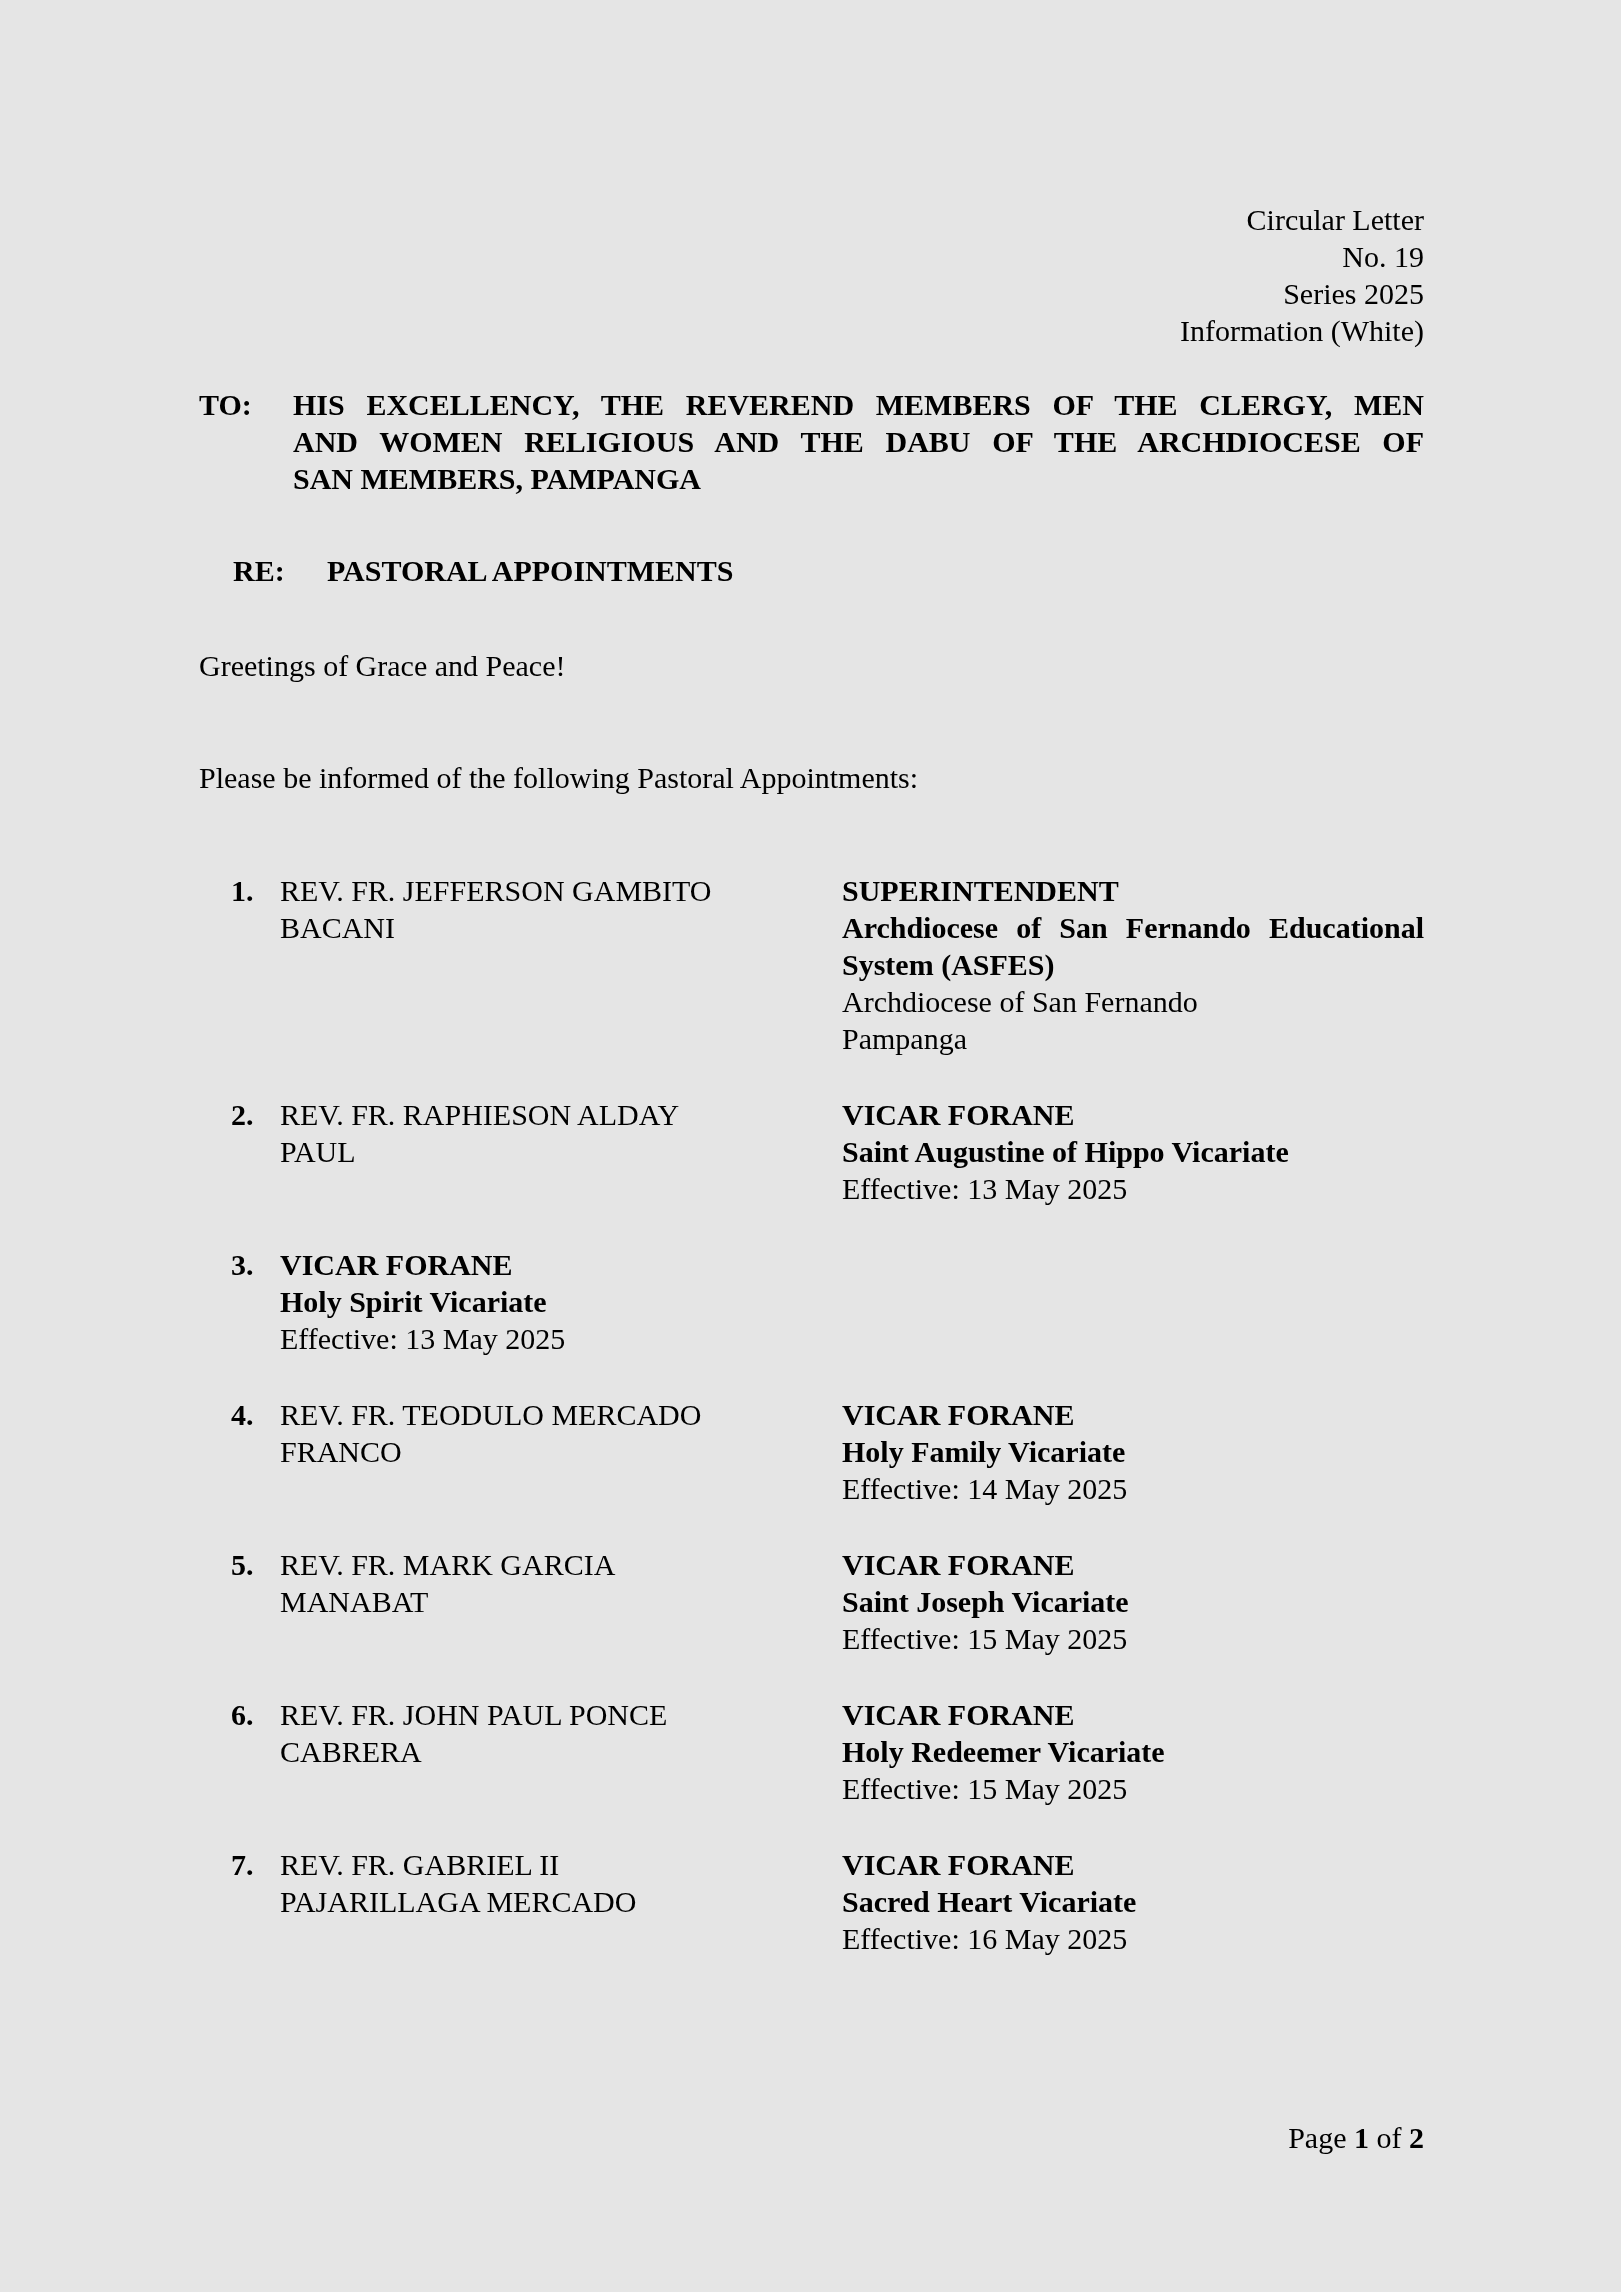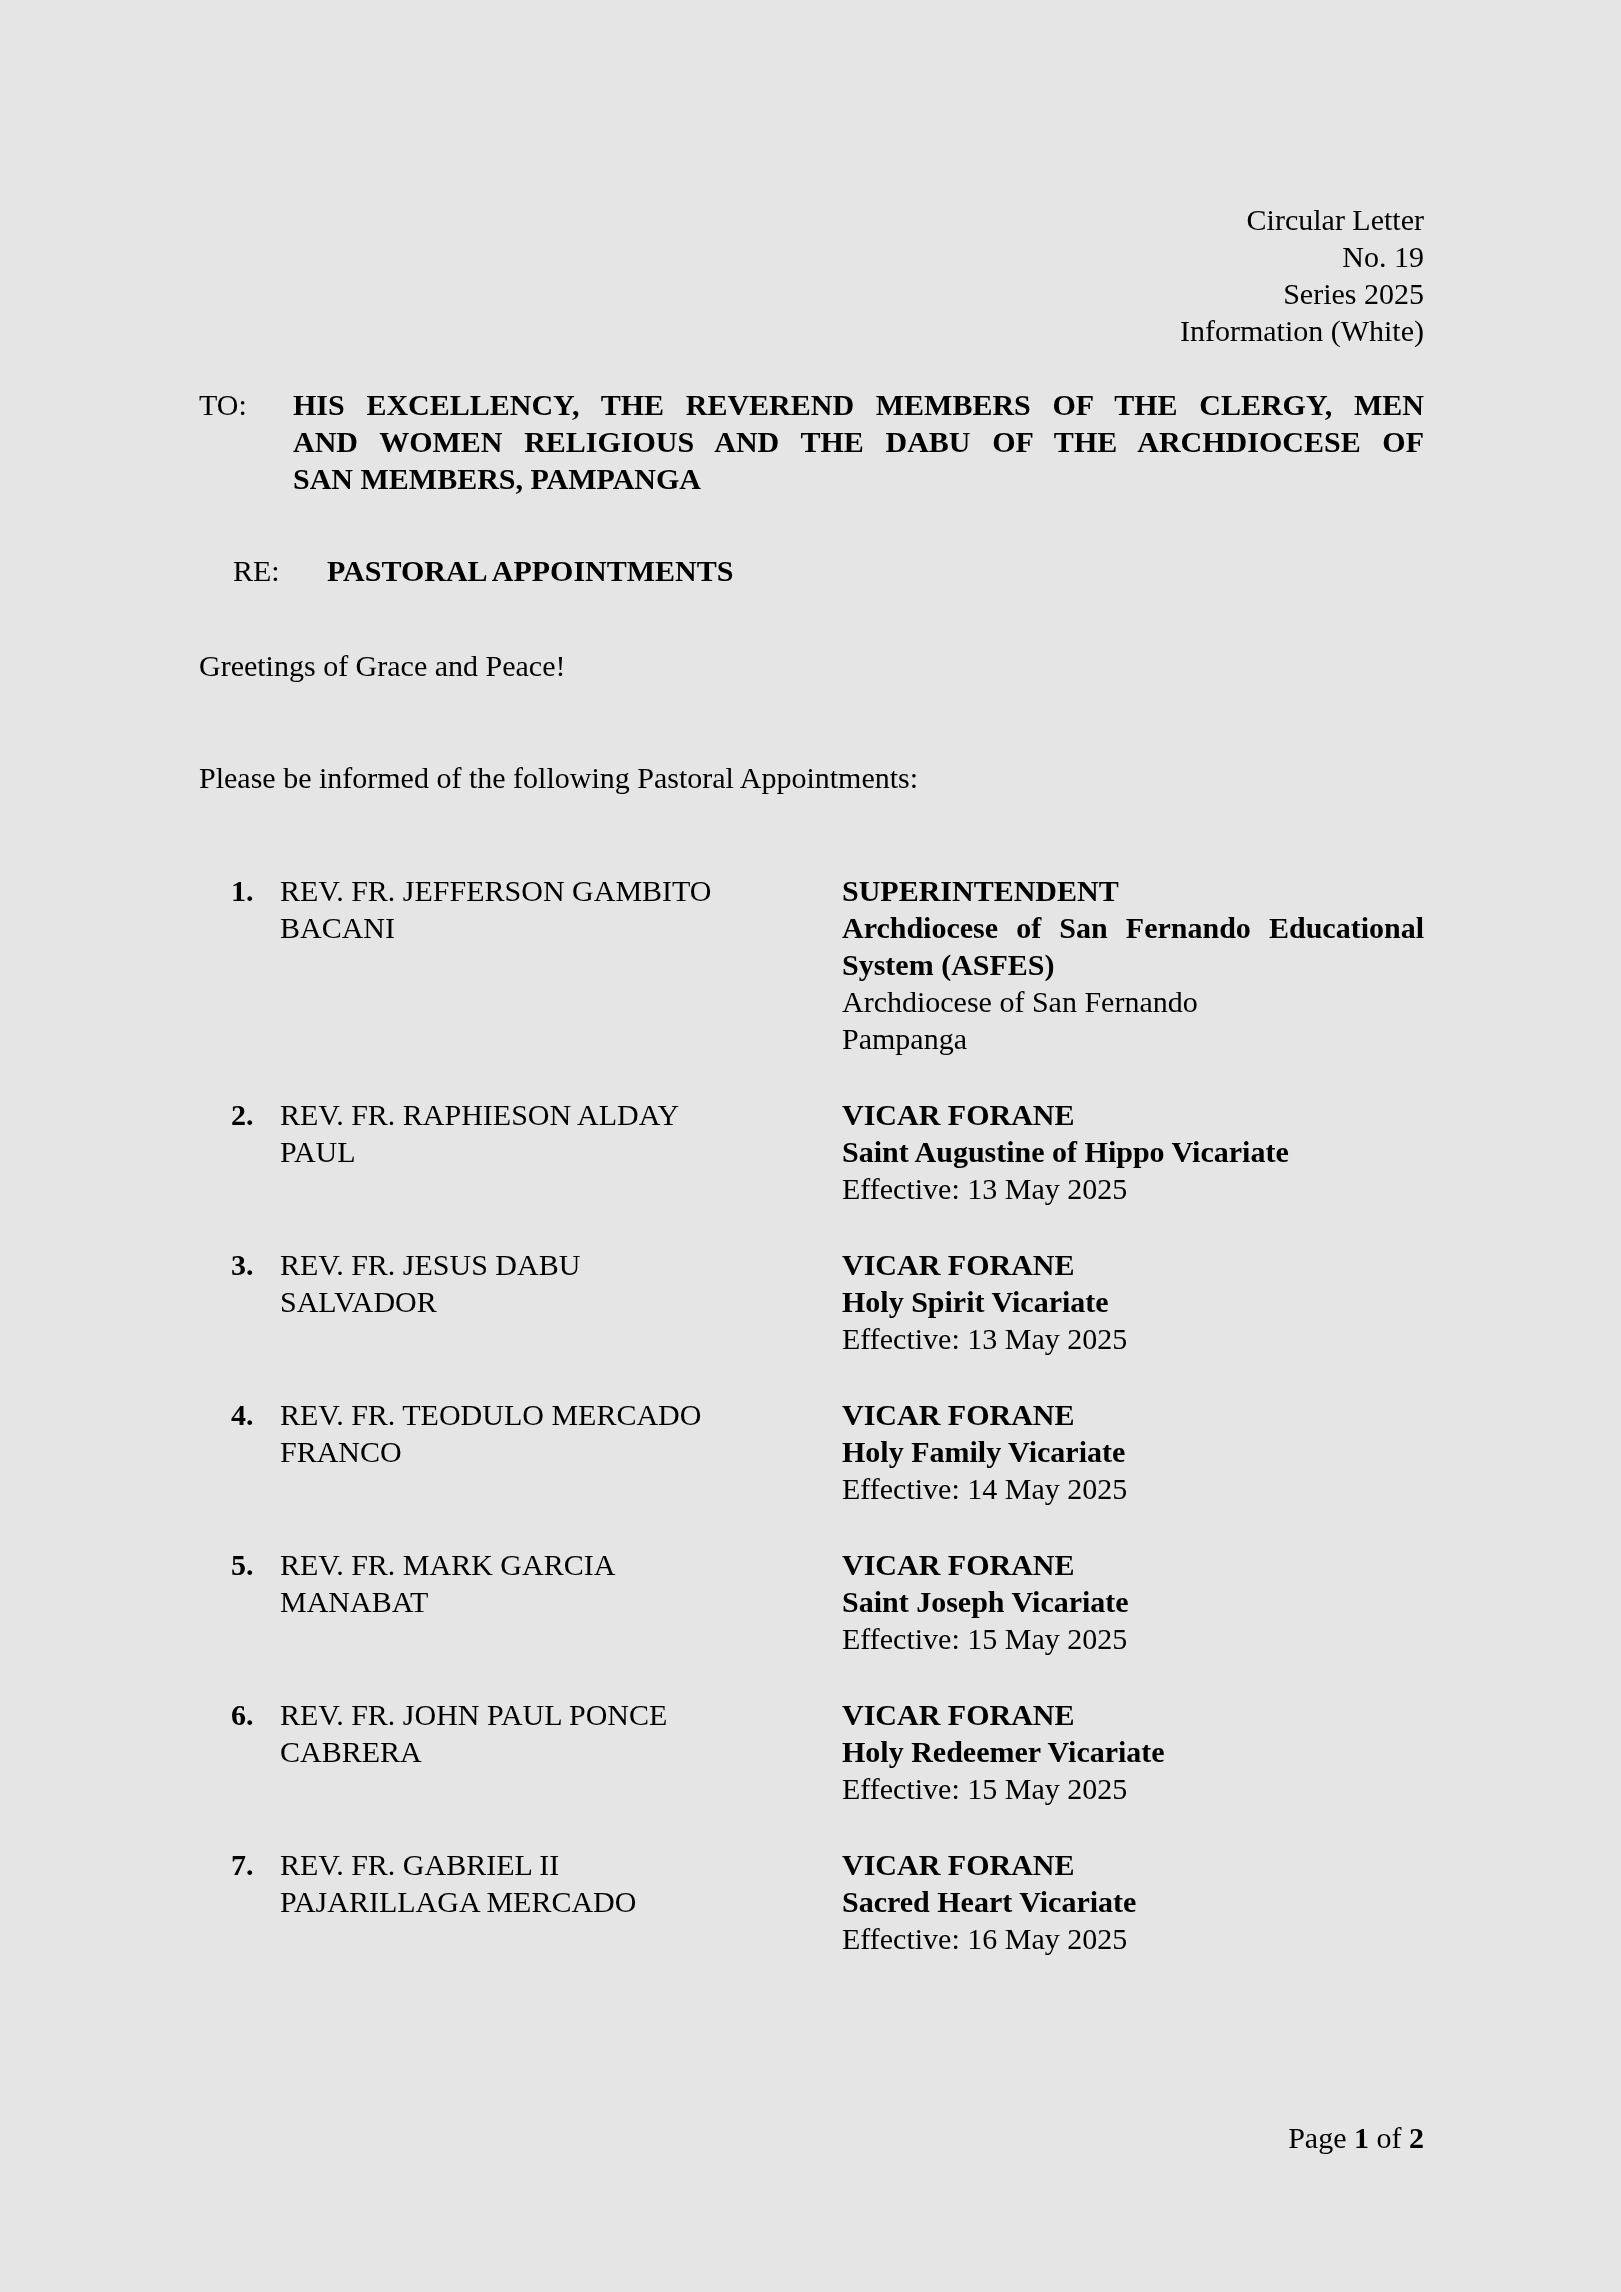--- a/index.html
+++ b/index.html
@@ -26,21 +26,21 @@
     position: absolute;
     left: 199px;
     width: 1225px;
     display: flex;
   }
   .addr-row.to-row { top: 386px; }
   .addr-row.re-row { top: 552px; margin-left: 34px; }
   .addr-label {
     flex: none;
     width: 94px;
-    font-weight: normal;
+    font-weight: bold;
   }
   .addr-content {
     flex: 1;
     font-weight: bold;
   }
   .jl { text-align: justify; text-align-last: justify; }
   .para { position: absolute; left: 199px; }
   .greeting { top: 647px; }
   .intro { top: 759px; }
   .appointments {
@@ -128,24 +128,20 @@
             <div>Saint Augustine of Hippo Vicariate</div>
           </div>
         <div class="appt-details">
             <div>Effective: 13 May 2025</div>
           </div>
       </div>
     </div>
 
     <div class="appointment">
       <div class="appt-number">3.</div>
-      <div class="appt-name">
-          <div>REV. FR. JESUS DABU</div>
-          <div>SALVADOR</div>
-        </div>
       <div class="appt-position">
         <div class="appt-title">VICAR FORANE</div>
         <div class="appt-org">
             <div>Holy Spirit Vicariate</div>
           </div>
         <div class="appt-details">
             <div>Effective: 13 May 2025</div>
           </div>
       </div>
     </div>

